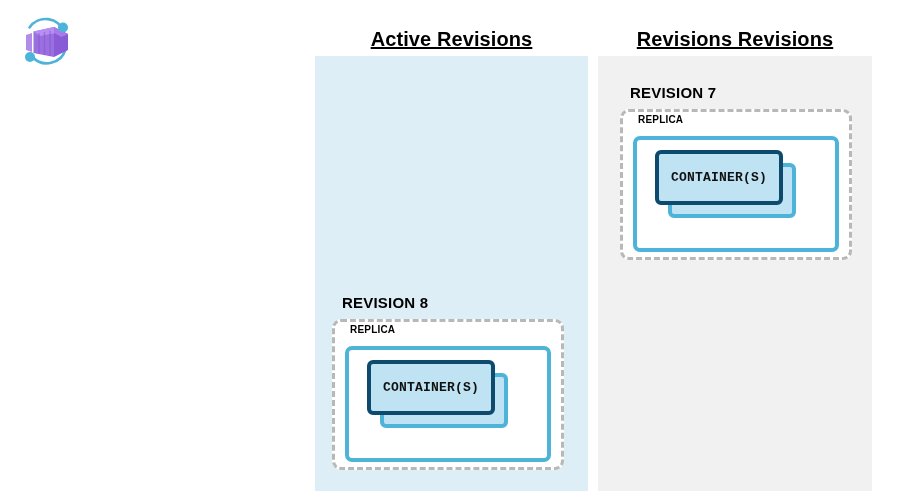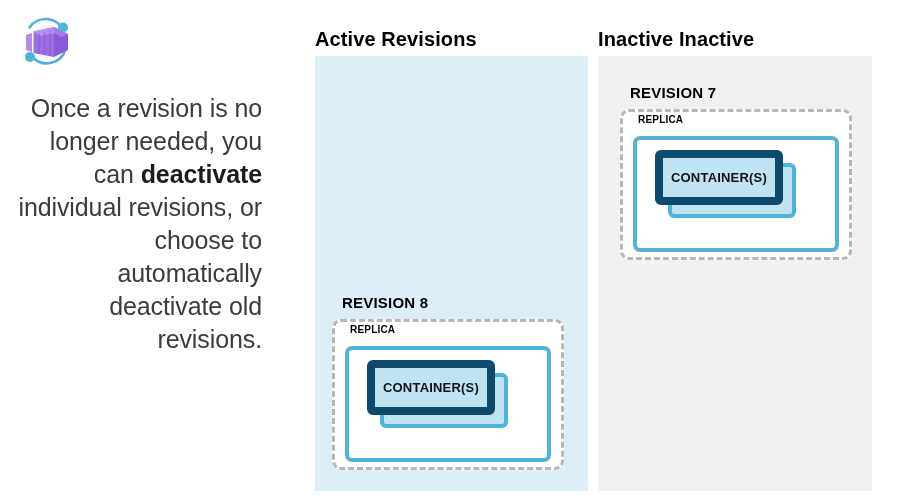--- a/index.html
+++ b/index.html
@@ -46,22 +46,23 @@
   }
   #caption b { font-weight: 700; color: #1b1b1b; }
 
   
   .col-heading {
     position: absolute;
     top: 28px;
     font-size: 20px;
     font-weight: 700;
     color: #000000;
-    text-align: left;
+    text-align: center;
     letter-spacing: 0.1px;
+    text-decoration: underline;
   }
   #heading-active   { left: 315px; width: 273px; }
   #heading-inactive { left: 598px; width: 274px; }
 
   
   .panel {
     position: absolute;
     top: 56px;
     height: 435px;
   }
@@ -142,27 +143,28 @@
     border-radius: 6px;
     background: #bfe3f2;
     box-sizing: border-box;
   }
   .container-front {
     position: absolute;
     left: 35px;
     top: 66px;
     width: 128px;
     height: 55px;
-    border: 8px solid #0c4a6e;
+    border: 4px solid #0c4a6e;
     border-radius: 6px;
     background: #bfe3f2;
     box-sizing: border-box;
     display: flex;
     align-items: center;
     justify-content: center;
+    font-family: Liberation Mono, monospace;
   }
   .container-label {
     font-size: 13px;
     font-weight: 700;
     color: #111111;
     letter-spacing: 0.2px;
     white-space: nowrap;
   }
 </style>
 </head>
@@ -187,29 +189,26 @@
 
       <path d="M 23 19.2 L 23 40" stroke="#8257d0" stroke-width="1.4" opacity="0.55"></path>
       <path d="M 28.5 18 L 28.5 41" stroke="#8257d0" stroke-width="1.4" opacity="0.55"></path>
       <path d="M 34 16.8 L 34 42" stroke="#8257d0" stroke-width="1.4" opacity="0.55"></path>
 
       <circle cx="47" cy="13.5" r="5" fill="#4eb3d9"></circle>
       <circle cx="14" cy="43" r="5" fill="#4eb3d9"></circle>
     </svg>
   </div>
 
-  <div id="caption">
-    <span>Once a revision is no longer needed, you can </span><b>deactivate</b><span> individual revisions, or choose to automatically deactivate old revisions.</span>
-  </div>
 
 </div>
 
 <div id="heading-active" class="col-heading">Active Revisions</div>
 
-<div id="heading-inactive" class="col-heading">Inactive Inactive</div>
+<div id="heading-inactive" class="col-heading">Revisions Revisions</div>
 
 <div id="panel-active" class="panel"></div>
 <div id="panel-inactive" class="panel"></div>
 
 <div id="revision-1-group" class="revision-group">
   <div class="revision-label">REVISION 7</div>
   <div class="revision-box"></div>
   <div class="replica-label">REPLICA</div>
   <div class="replica-box"></div>
   <div class="container-back"></div>

